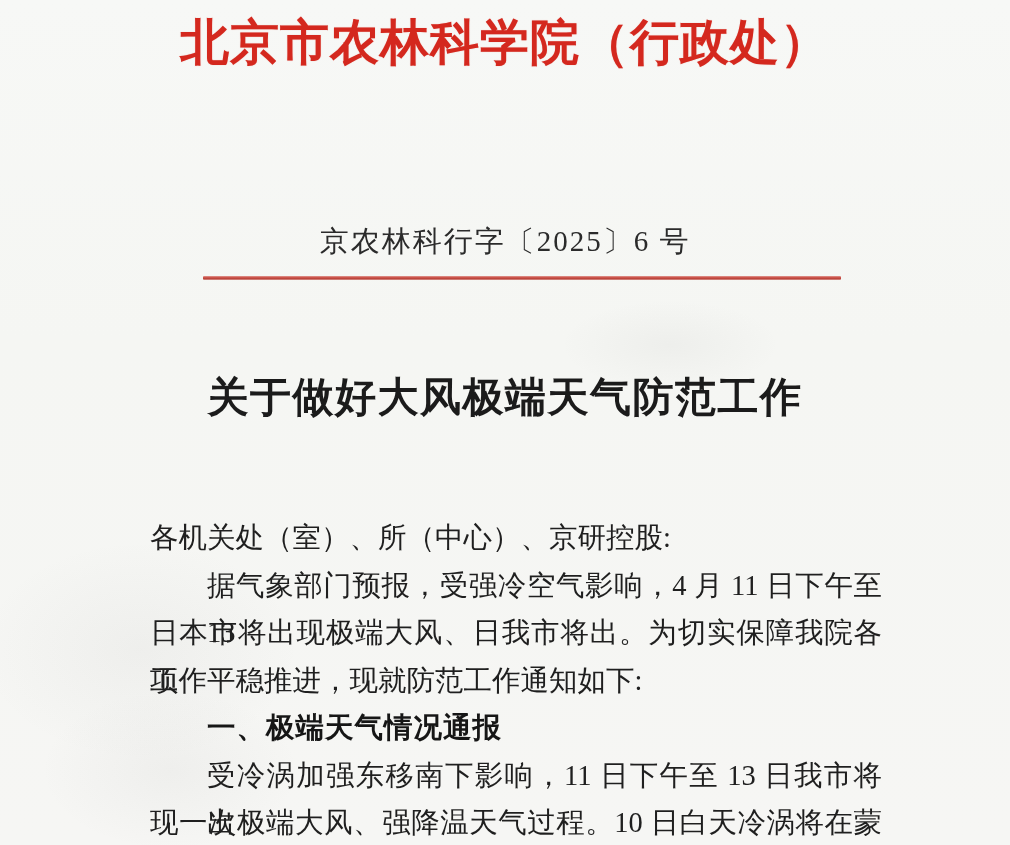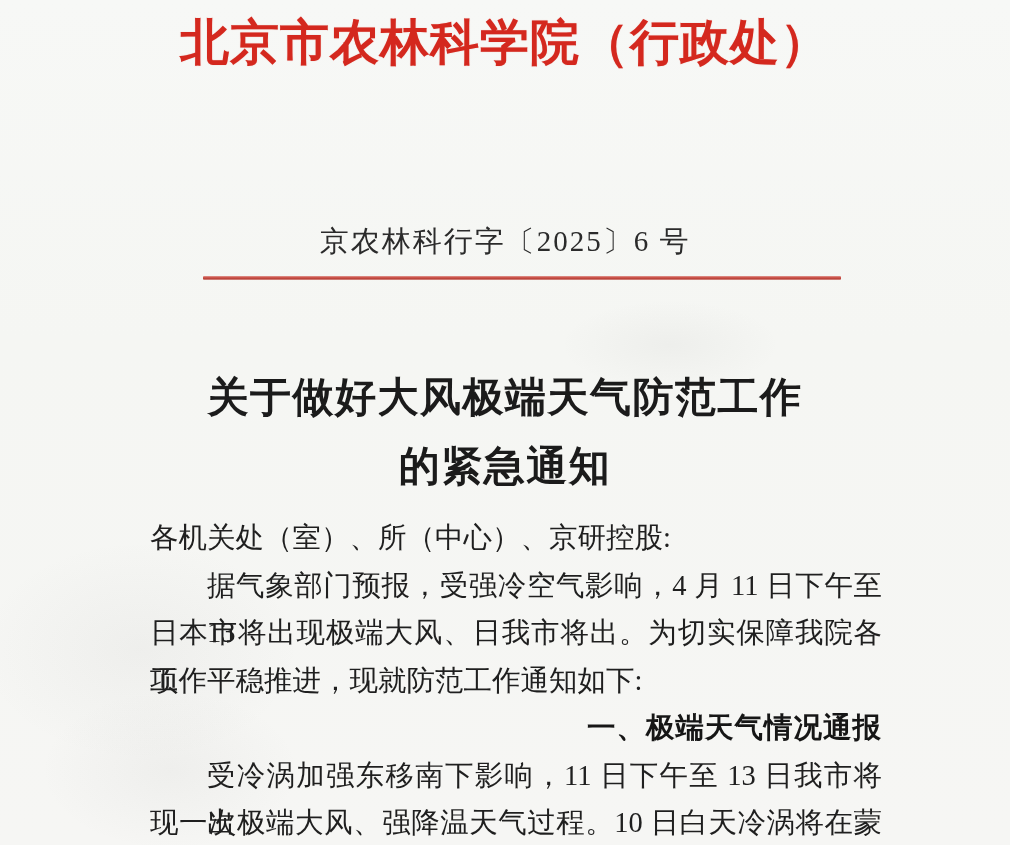--- a/index.html
+++ b/index.html
@@ -95,41 +95,39 @@
     text-align: justify;
     text-align-last: justify;
     font-family: Liberation Serif, serif;
   }
   .body-line.indent { padding-left: 57px; }
   .body-line.section-heading {
     font-family: "Liberation Sans", "DejaVu Sans", sans-serif;
     font-weight: bold;
     color: #161616;
     letter-spacing: 1px;
-    text-align: right;
   }
 </style>
 </head>
 <body>
 
 <div class="page">
 
   <div class="smudge s1"></div>
   <div class="smudge s2"></div>
   <div class="smudge s3"></div>
 
   <div class="doc-header">北京市农林科学院（行政处）</div>
 
   <div class="doc-number">京农林科行字〔2025〕6 号</div>
 
   <div class="red-rule"></div>
 
   <div class="doc-title line1">关于做好大风极端天气防范工作</div>
 
-  <div class="doc-title line2">的紧急通知</div>
 
   <div class="body-block">
     <div class="body-line">各机关处（室）、所（中心）、京研控股:</div>
     <div class="body-line indent fill">据气象部门预报，受强冷空气影响，4 月 11 日下午至 13</div>
     <div class="body-line fill">日本市将出现极端大风、日我市将出。为切实保障我院各项</div>
     <div class="body-line">工作平稳推进，现就防范工作通知如下:</div>
     <div class="body-line indent section-heading">一、极端天气情况通报</div>
     <div class="body-line indent fill">受冷涡加强东移南下影响，11 日下午至 13 日我市将出</div>
     <div class="body-line fill">现一次极端大风、强降温天气过程。10 日白天冷涡将在蒙古</div>
   </div>

